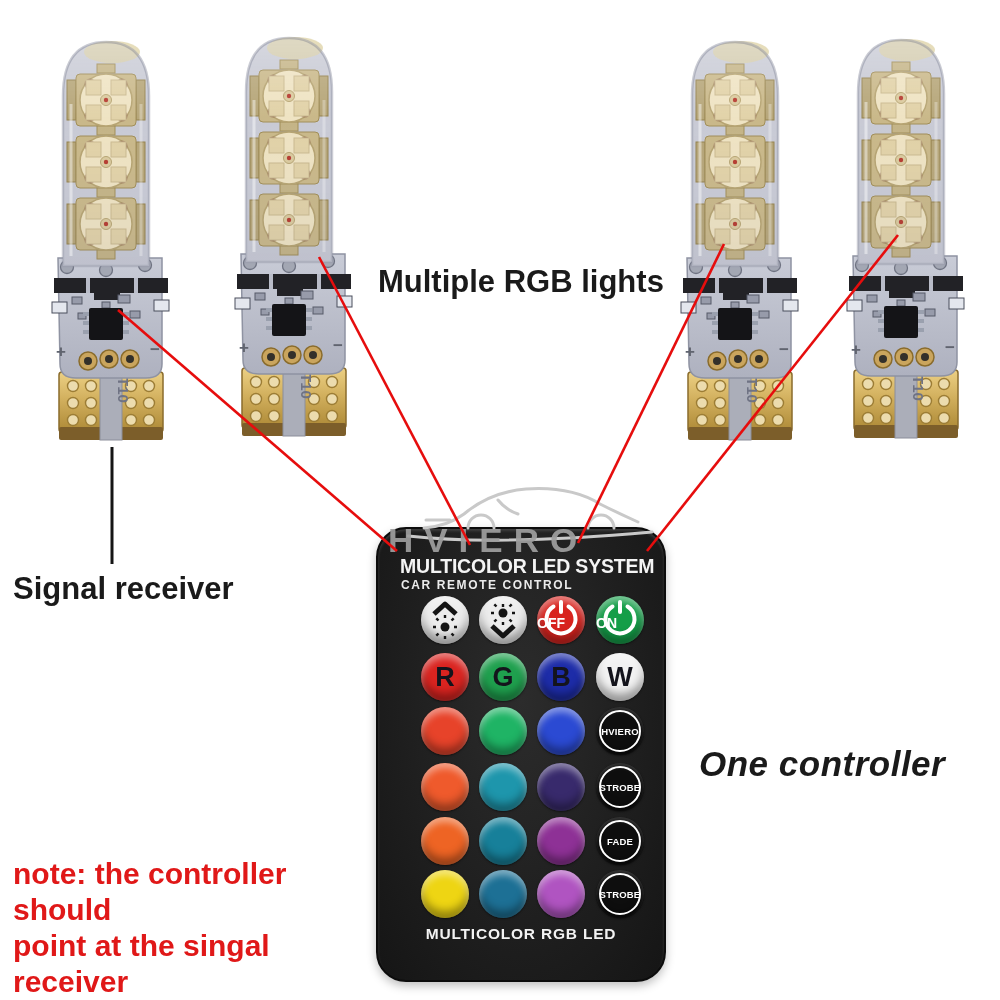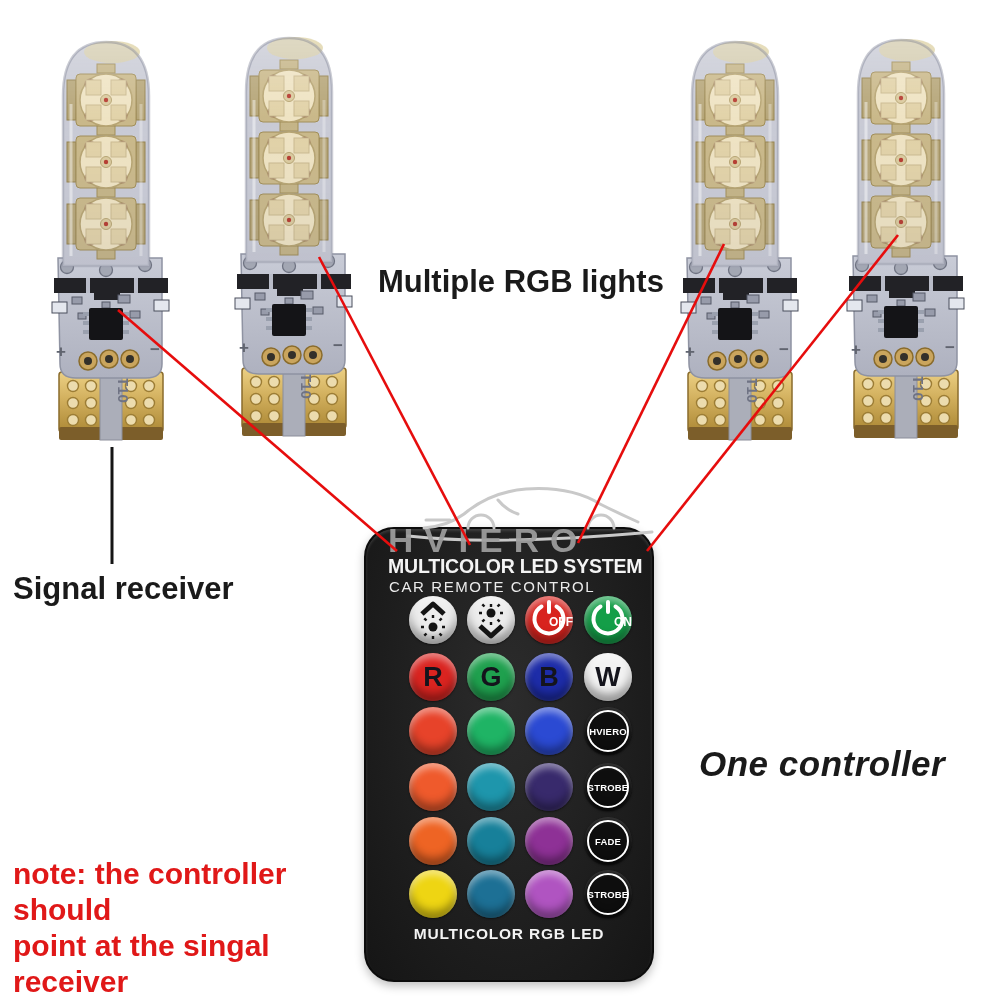--- a/index.html
+++ b/index.html
@@ -16,46 +16,46 @@
   #lbl-one{left:699px;top:727px;font-size:35px;font-style:italic;letter-spacing:.5px;}
   #lbl-note{left:13px;top:839px;font-size:30px;line-height:36px;color:#e01818;white-space:normal;width:370px;}
 
   
   #watermark{position:absolute;left:388px;top:445px;width:280px;height:100px;z-index:25;pointer-events:none;}
   #wm-car{position:absolute;left:18px;top:14px;}
   #wm-brand{position:absolute;left:0;top:60px;font-size:35px;font-weight:700;color:#9e9e9e;
             letter-spacing:11px;opacity:.93;transform:scaleY(.95);transform-origin:left top;}
 
   
-  #remote{position:absolute;left:364px;top:510px;width:290px;height:455px;z-index:10;
+  #remote{position:absolute;left:376px;top:510px;width:290px;height:455px;z-index:10;
           background:radial-gradient(ellipse at 50% 38%, #2c2c2c 0%, #1e1e1e 60%, #151515 100%);
           border-radius:30px;border:2px solid #0c0c0c;box-sizing:border-box;
           box-shadow:inset 0 2px 3px rgba(255,255,255,.14), 0 4px 10px rgba(0,0,0,.25);}
   .r-title{position:absolute;left:22px;top:26px;font-size:19.5px;font-weight:700;color:#f4f4f4;
            letter-spacing:-.2px;white-space:nowrap;}
-  .r-sub{position:absolute;left:23px;top:49px;font-size:15px;font-weight:400;color:#ebebeb;
+  .r-sub{position:absolute;left:23px;top:49px;font-size:12px;font-weight:700;color:#ebebeb;
          letter-spacing:1.6px;white-space:nowrap;}
   .r-footer{position:absolute;width:100%;text-align:center;font-weight:700;color:#f3f3f3;
             letter-spacing:.8px;font-size:15.5px;}
   #r-f1{top:396px;} #r-f2{top:420px;}
 
   .rbtn{position:absolute;width:48px;height:48px;border-radius:50%;
         box-shadow:inset 0 5px 7px rgba(255,255,255,.45), inset 0 -7px 9px rgba(0,0,0,.38), 0 1px 2px rgba(0,0,0,.5);}
   .c0{left:43px}.c1{left:101px}.c2{left:159px}.c3{left:218px}
   .r0{top:67px}.r1{top:124px}.r2{top:178px}.r3{top:234px}.r4{top:288px}.r5{top:341px}
 
   .rbtn .letter{position:absolute;inset:0;display:flex;align-items:center;justify-content:center;
         font-size:27px;font-weight:700;color:#14141c;}
   .mode{box-shadow:inset 0 3px 5px rgba(255,255,255,.18), inset 0 -5px 7px rgba(0,0,0,.5), 0 1px 2px rgba(0,0,0,.5);}
   .mode::before{content:"";position:absolute;inset:3px;border:2.5px solid #fff;border-radius:50%;}
   .mode .mlabel{position:absolute;inset:0;display:flex;align-items:center;justify-content:center;
         font-size:9.5px;font-weight:700;color:#fff;letter-spacing:.2px;}
   .icon-svg{position:absolute;inset:0;width:100%;height:100%;}
-  .pwr-label{position:absolute;left:0;right:0;top:19px;text-align:right;
-        font-size:12px;font-weight:700;color:#fff;}
+  .pwr-label{position:absolute;left:0;right:0;top:19px;text-align:left;
+        font-size:14px;font-weight:700;color:#fff;}
 
   
   #overlay{position:absolute;left:0;top:0;z-index:30;pointer-events:none;}
 </style>
 </head>
 <body>
 
 <div id="stage">
 
   <svg width="0" height="0" style="position:absolute" aria-hidden="true">

